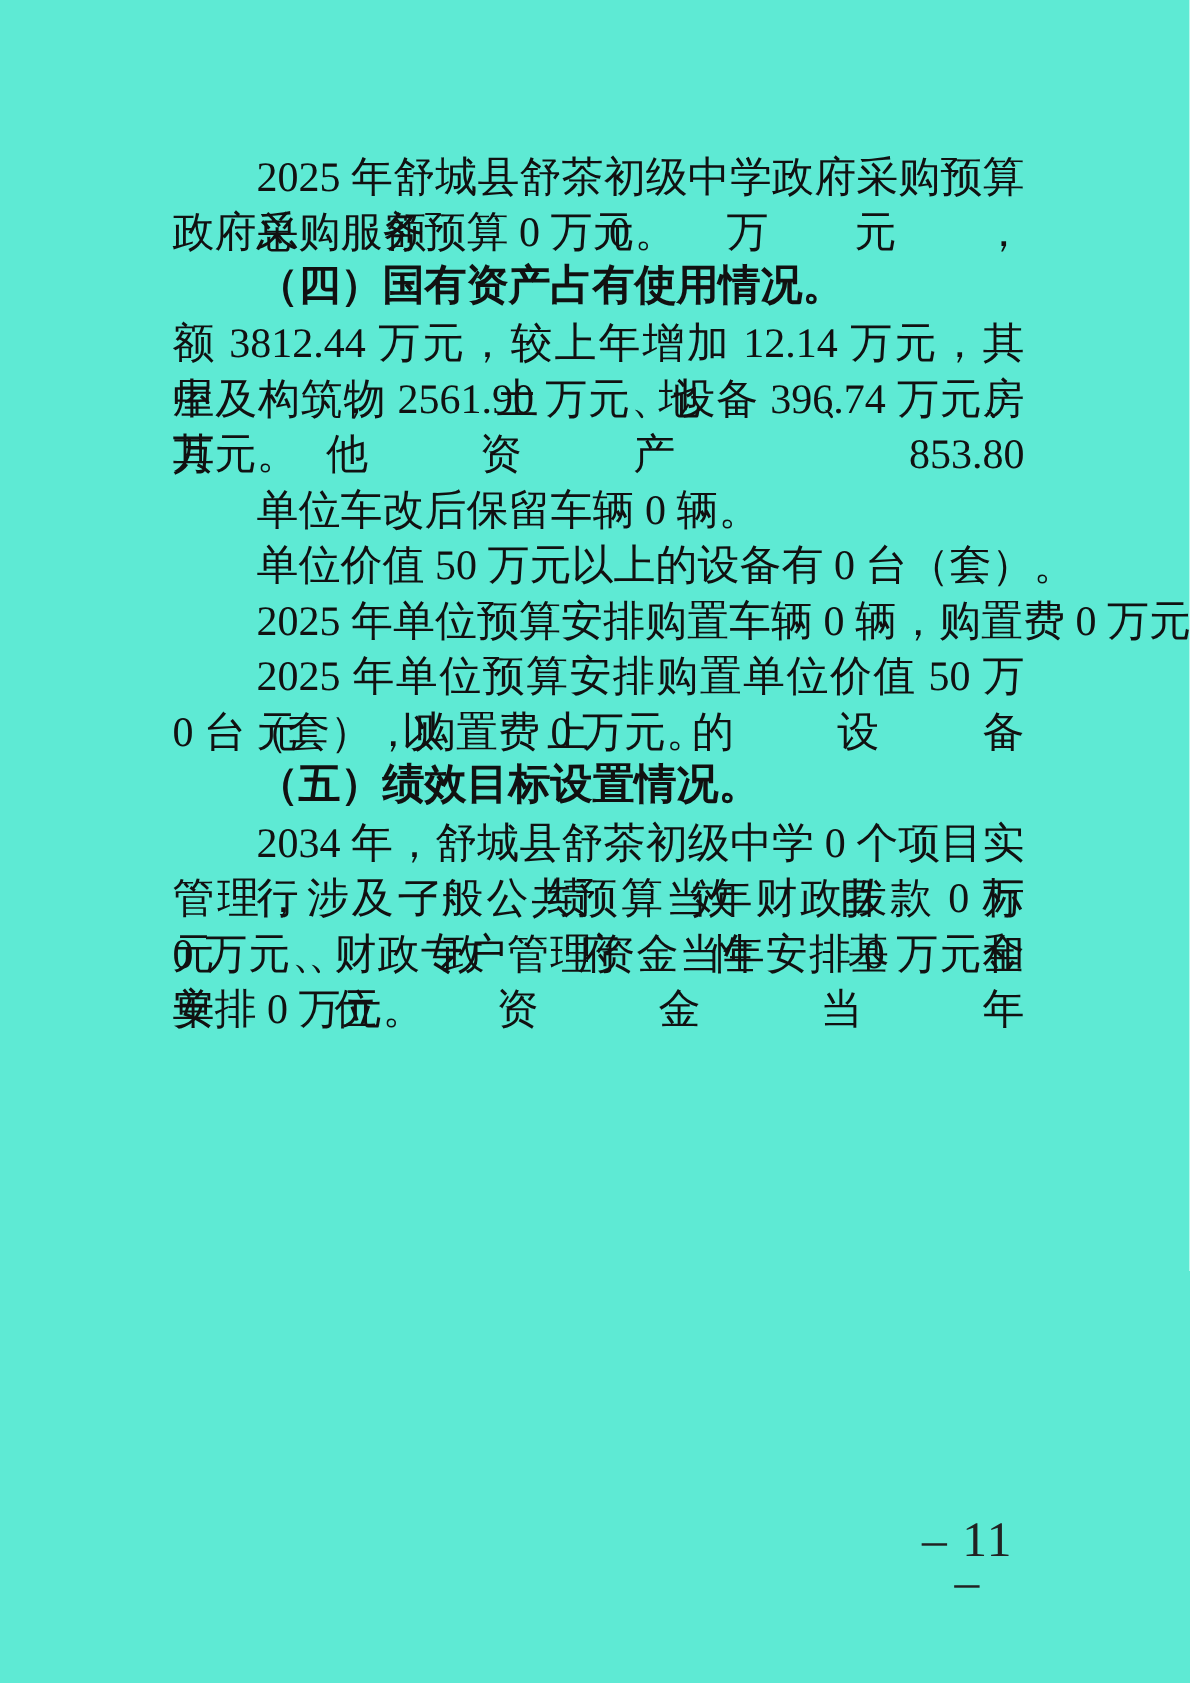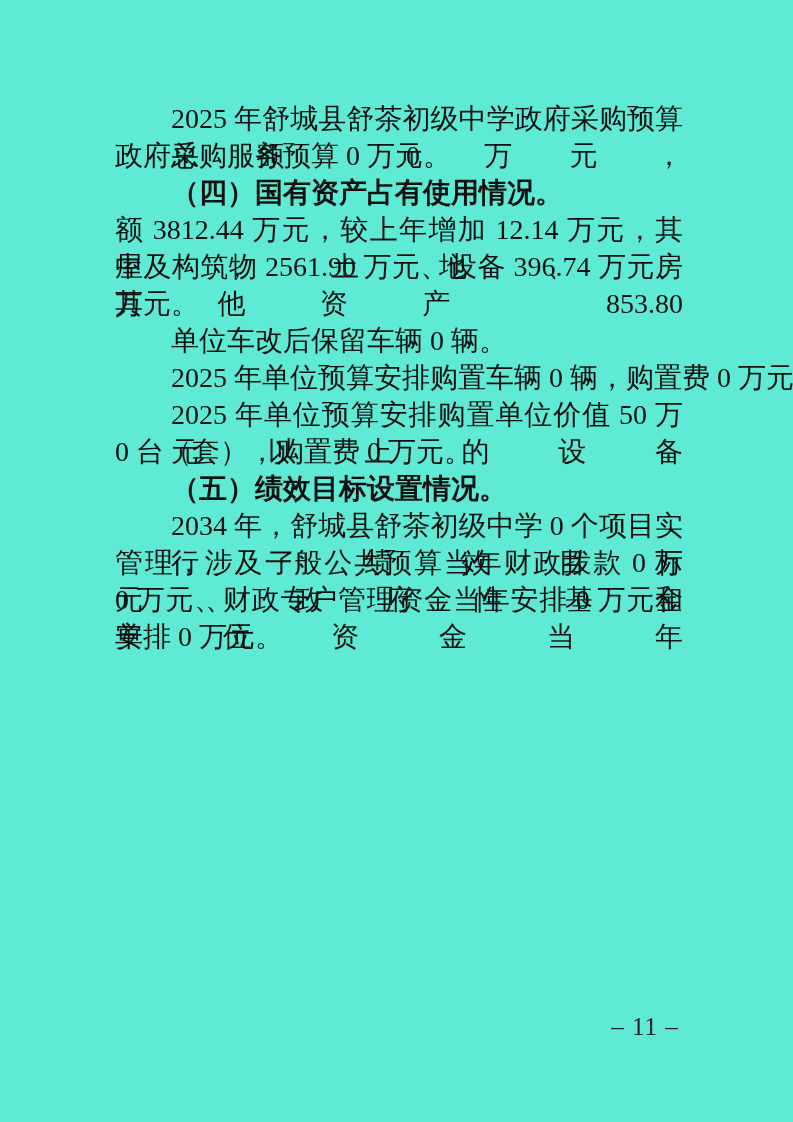--- a/index.html
+++ b/index.html
@@ -33,45 +33,47 @@
   .line.justify {
     white-space: normal;
     text-align: justify;
     text-align-last: justify;
   }
   .line.indent {
     padding-left: 56px;
   }
   .line.heading {
     font-weight: bold;
+    font-family: Liberation Mono, monospace;
   }
   .footer-page-number {
     position: absolute;
     top: 1013px;
     left: 603px;
     width: 84px;
-    font-size: 25px;
+    font-size: 33px;
     line-height: 28px;
     text-align: center;
     color: #222222;
     letter-spacing: 1px;
   }
 </style>
 </head>
 <body>
 
 <div class="page">
   <div class="content">
     <div class="line indent justify">2025 年舒城县舒茶初级中学政府采购预算总额 0 万元，</div>
     <div class="line">政府采购服务预算 0 万元。</div>
     <div class="line indent heading">（四）国有资产占有使用情况。</div>
     <div class="line justify">额 3812.44 万元，较上年增加 12.14 万元，其中，土地、房</div>
     <div class="line justify">屋及构筑物 2561.90 万元、设备 396.74 万元、其他资产 853.80</div>
     <div class="line">万元。</div>
     <div class="line indent">单位车改后保留车辆 0 辆。</div>
+    <div class="line indent">单位价值 50 万元以上的设备有 0 台（套）。</div>
     <div class="line indent">2025 年单位预算安排购置车辆 0 辆，购置费 0 万元。</div>
     <div class="line indent justify">2025 年单位预算安排购置单位价值 50 万元以上的设备</div>
     <div class="line">0 台（套），购置费 0 万元。</div>
     <div class="line indent heading">（五）绩效目标设置情况。</div>
     <div class="line indent justify">2034 年，舒城县舒茶初级中学 0 个项目实行了绩效目标</div>
     <div class="line justify">管理，涉及一般公共预算当年财政拨款 0 万元、政府性基金</div>
     <div class="line justify">0 万元、财政专户管理资金当年安排 0 万元和单位资金当年</div>
     <div class="line">安排 0 万元。</div>
   </div>
 

